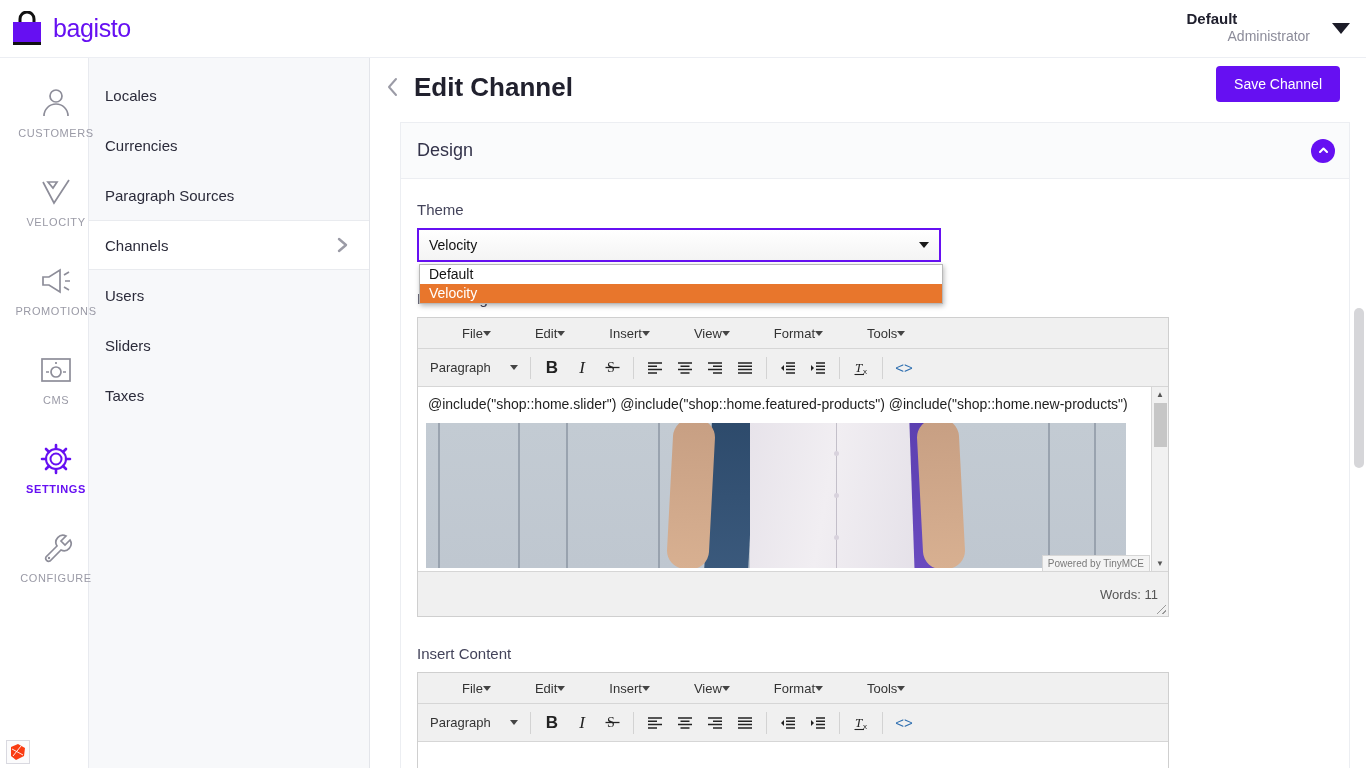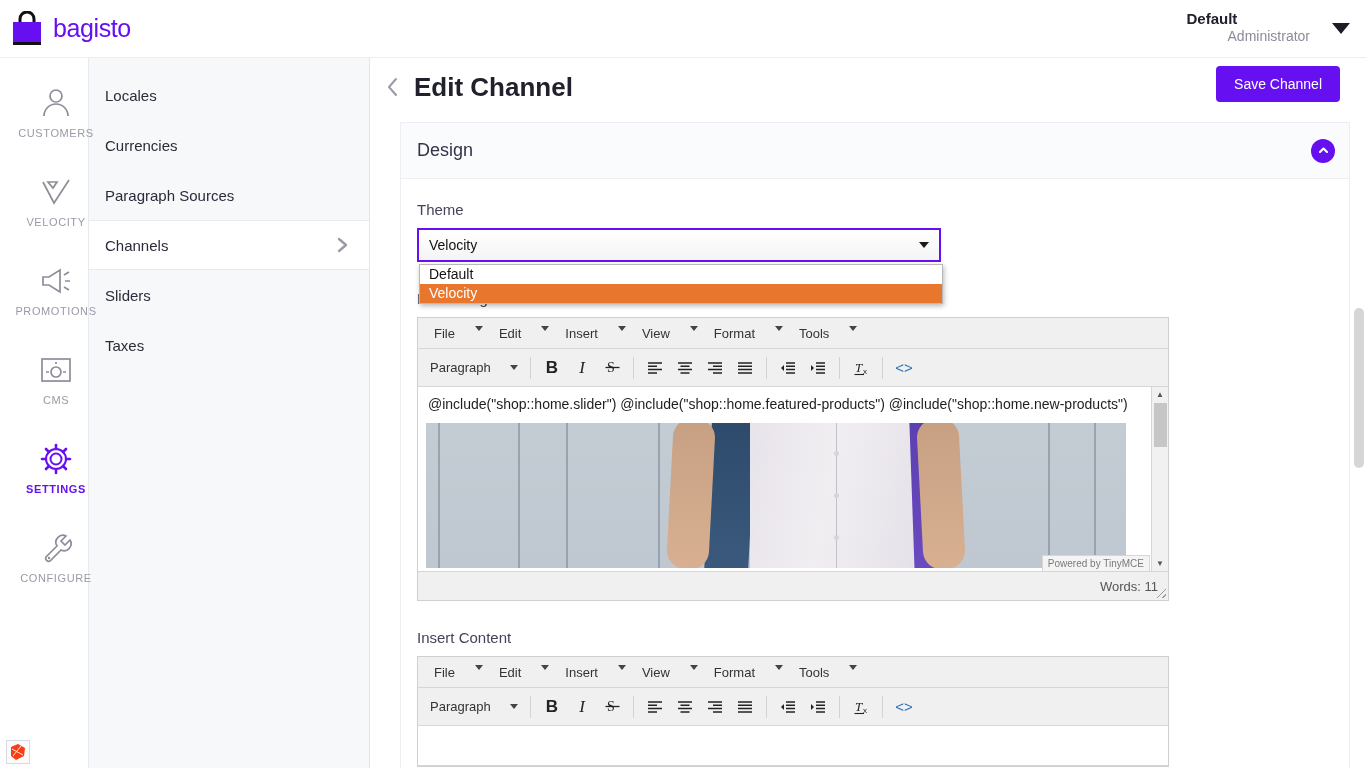--- a/index.html
+++ b/index.html
@@ -182,21 +182,21 @@
     border: 1px solid #cfcfcf;
     background: #ffffff;
   }
   .mce-menubar {
     height: 31px; background: #f0f0f0;
     border-bottom: 1px solid #d6d6d6;
     display: flex; align-items: center; padding-left: 8px;
   }
   .mce-menu-item {
     font-size: 13px; color: #333; padding: 0 8px;
-    display: flex; align-items: flex-start; gap: 20px; cursor: pointer;
+    display: flex; align-items: center; gap: 0; cursor: pointer; margin-left: 28px;
   }
   .mce-caret {
     width: 0; height: 0;
     border-left: 4px solid transparent;
     border-right: 4px solid transparent;
     border-top: 5px solid #444;
   }
   .mce-toolbar {
     height: 38px; background: #f0f0f0;
     border-bottom: 1px solid #d6d6d6;
@@ -277,21 +277,21 @@
     position: absolute; top: 16px; left: 2px;
     width: 13px; height: 44px; background: #c6c6c6;
   }
   .tiny-badge {
     position: absolute; right: 18px; bottom: 0;
     background: #f4f4f4; border: 1px solid #d6d6d6; border-bottom: none;
     font-size: 10px; color: #7a7a7a;
     padding: 2px 5px;
   }
   .mce-status {
-    height: 28px; background: #f0f0f0;
+    height: 44px; background: #f0f0f0;
     display: flex; align-items: center; justify-content: flex-end;
     padding-right: 10px; position: relative;
   }
   .mce-words { font-size: 13px; color: #555; }
   .resize-grip {
     position: absolute; right: 2px; bottom: 2px;
     width: 9px; height: 9px;
     background:
       linear-gradient(135deg, transparent 46%, #9a9a9a 46%, #9a9a9a 54%, transparent 54%),
       linear-gradient(135deg, transparent 76%, #9a9a9a 76%, #9a9a9a 84%, transparent 84%);
@@ -398,20 +398,23 @@
     <span>Currencies</span>
   </div>
   <div class="subnav-item">
     <span>Paragraph Sources</span>
   </div>
   <div class="subnav-item active">
     <span>Channels</span>
     <svg class="chev-right" width="16" height="20" viewBox="0 0 16 20">
       <path d="M4 4 L11 10 L4 16" fill="none" stroke="#9b9ba6" stroke-width="2.4" stroke-linecap="round" stroke-linejoin="round"></path>
     </svg>
+  </div>
+  <div class="subnav-item">
+    <span>Users</span>
   </div>
   <div class="subnav-item">
     <span>Sliders</span>
   </div>
   <div class="subnav-item">
     <span>Taxes</span>
   </div>
 </div>
 
 <div class="main">

